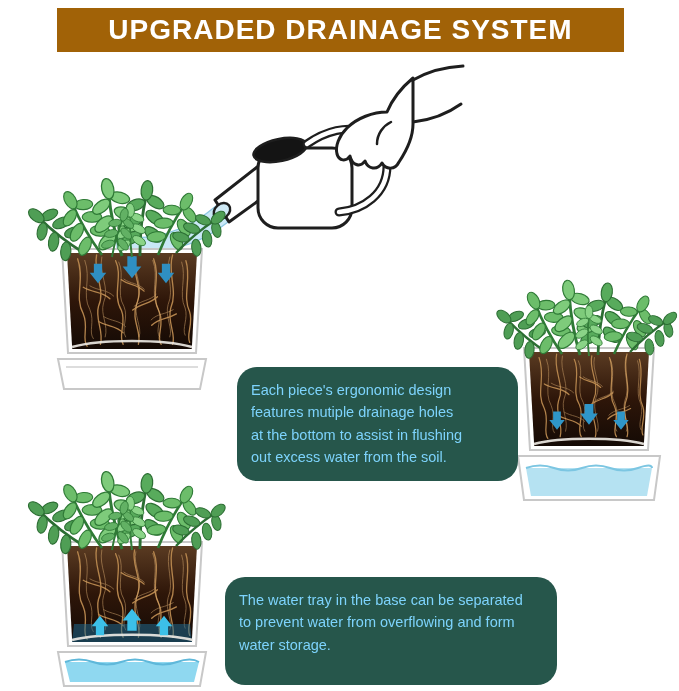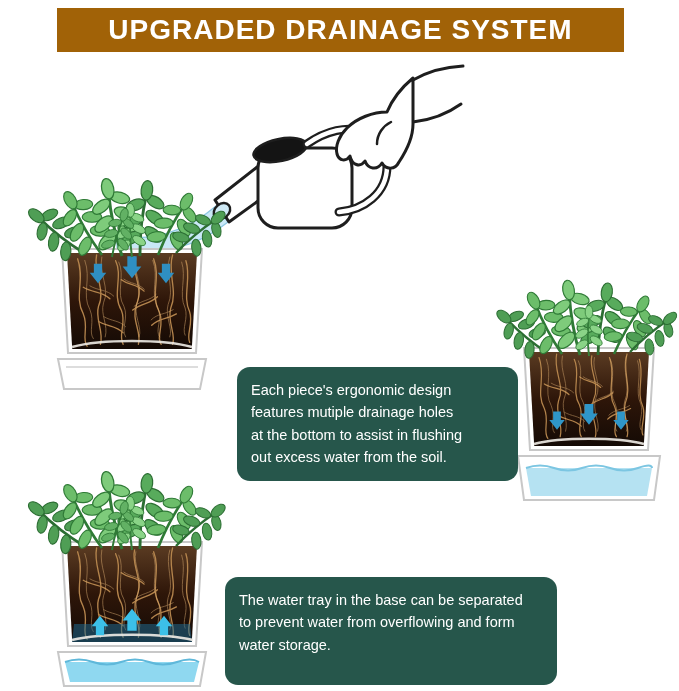--- a/index.html
+++ b/index.html
@@ -15,22 +15,22 @@
     position: absolute; left: 57px; top: 8px; width: 567px; height: 44px;
     background: #a16207; display: flex; align-items: center; justify-content: center;
     z-index: 5;
   }
   .banner h1 {
     color: #ffffff; font-size: 28px; font-weight: bold;
     letter-spacing: 1px; white-space: nowrap;
   }
 
   .callout {
-    position: absolute; background: #26564b; border-radius: 13px;
-    color: #ffffff; padding: 12px 14px; z-index: 5;
+    position: absolute; background: #26564b; border-radius: 20px;
+    color: #7dd3fc; padding: 12px 14px; z-index: 5;
   }
   .callout p { white-space: pre-line; font-size: 14.5px; line-height: 1.55; }
   .c1 { left: 237px; top: 367px; width: 281px; min-height: 113px; }
   .c2 { left: 225px; top: 577px; width: 332px; min-height: 108px; }
 
   .art { position: absolute; overflow: visible; }
   .watering { left: 95px; top: 64px; z-index: 1; }
   .pot { z-index: 2; }
   .pot1 { left: 46px;  top: 163px; }
   .pot2 { left: 510px; top: 270px; }

